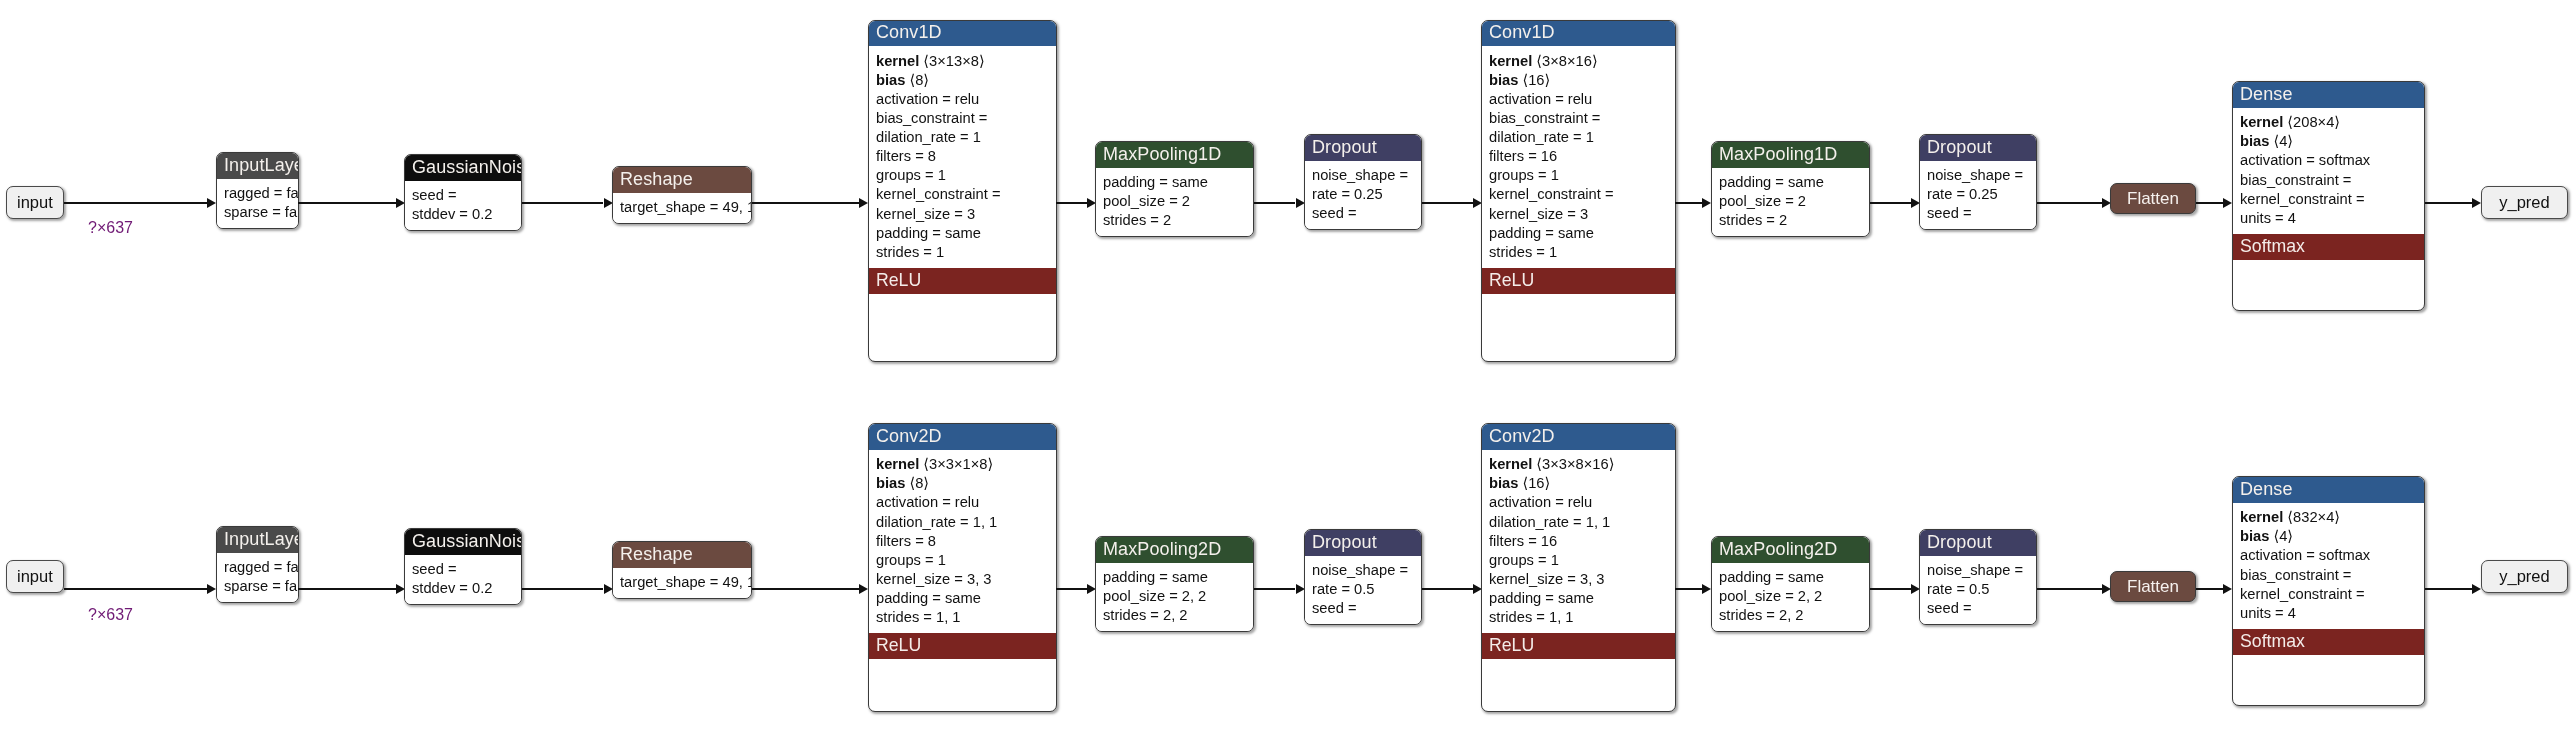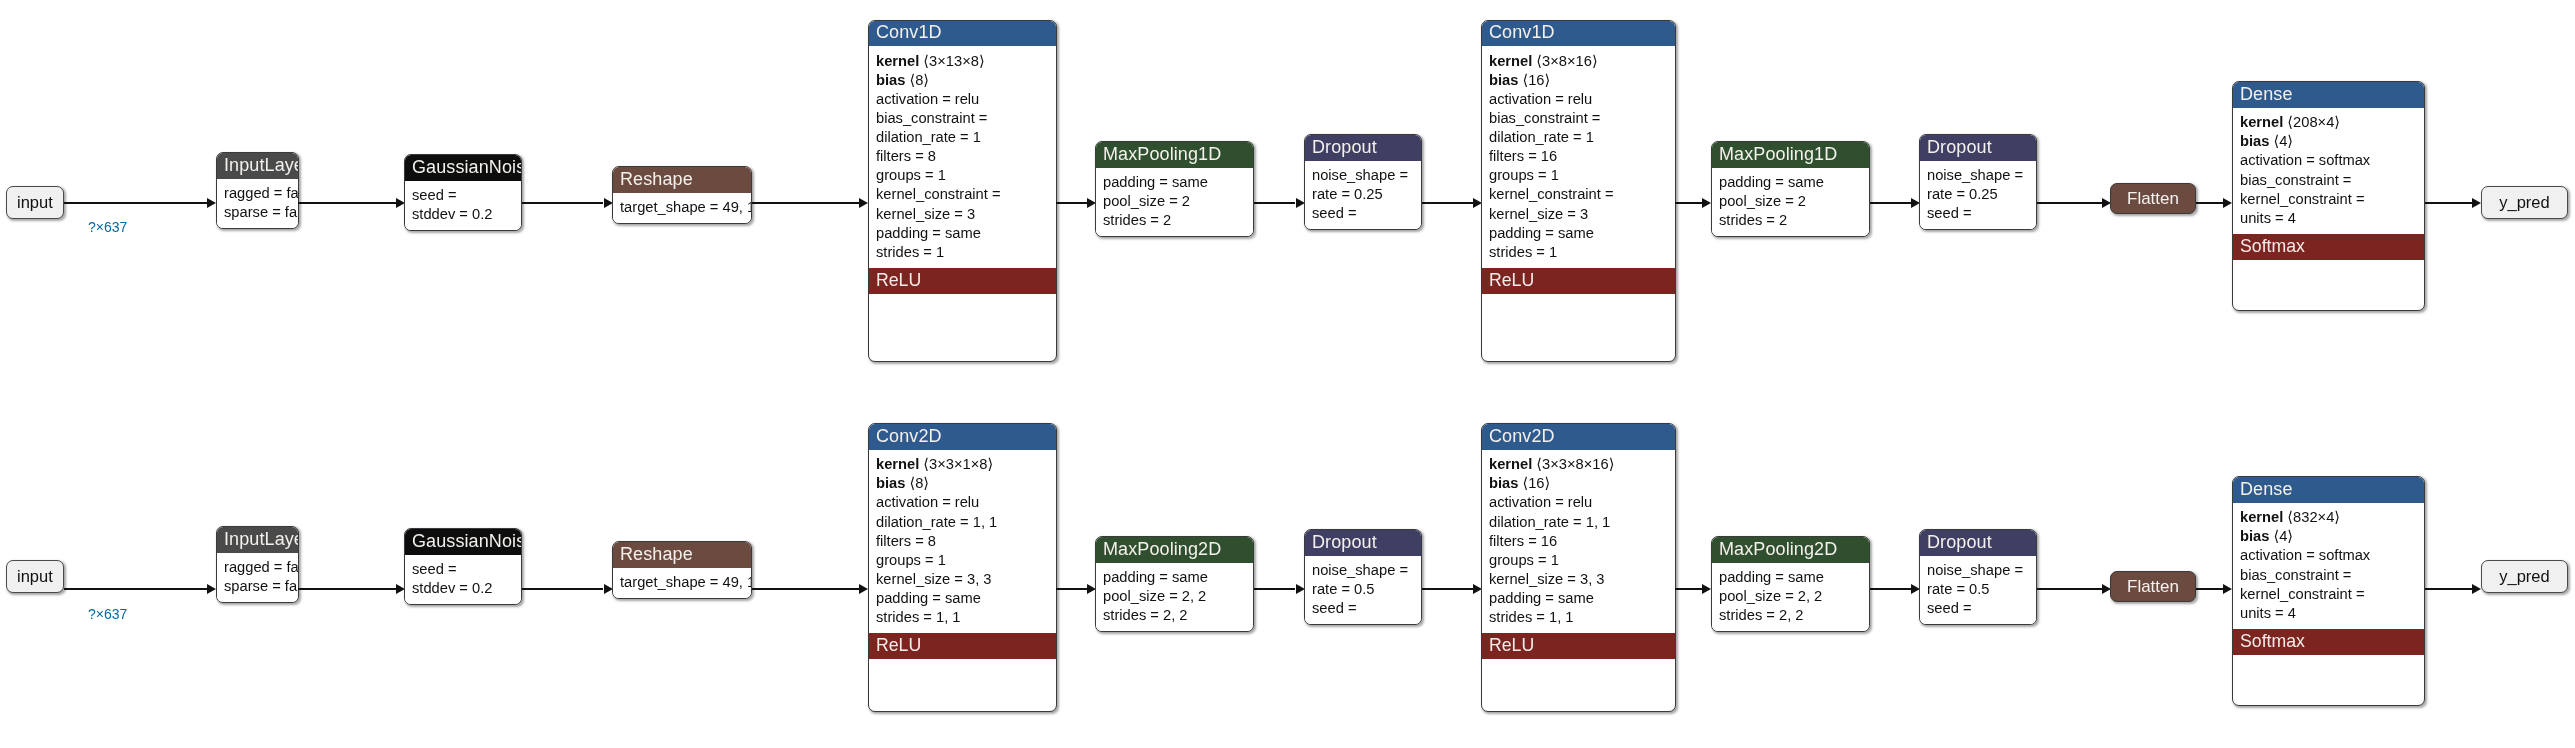--- a/index.html
+++ b/index.html
@@ -99,22 +99,22 @@
   .arrowhead {
     position: absolute;
     width: 0;
     height: 0;
     border-top: 5.3px solid transparent;
     border-bottom: 5.3px solid transparent;
     border-left: 9.4px solid #111111;
   }
   .edgelabel {
     position: absolute;
-    font-size: 14px;
-    color: #0369a1;
+    font-size: 16px;
+    color: #701a75;
     white-space: nowrap;
   }
 </style>
 </head>
 <body>
 
 <div id="canvas">
     <div class="pill" style="left: 5.9px; top: 186px; width: 58px; height: 33px; background: rgb(240, 240, 240);">
       <span>input</span>
     </div>

